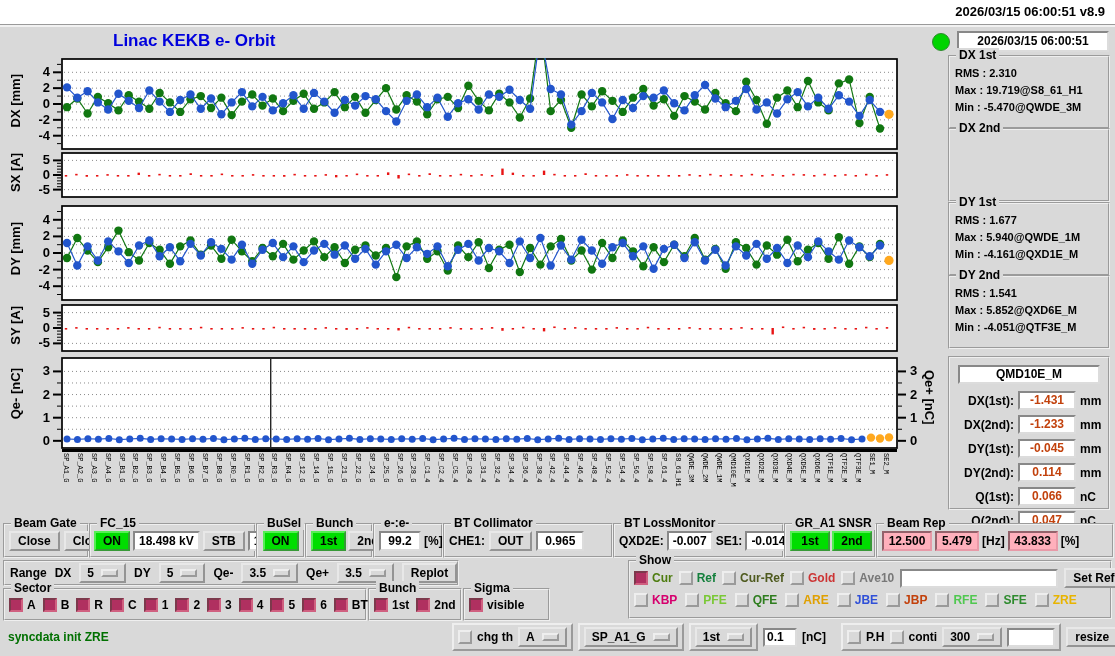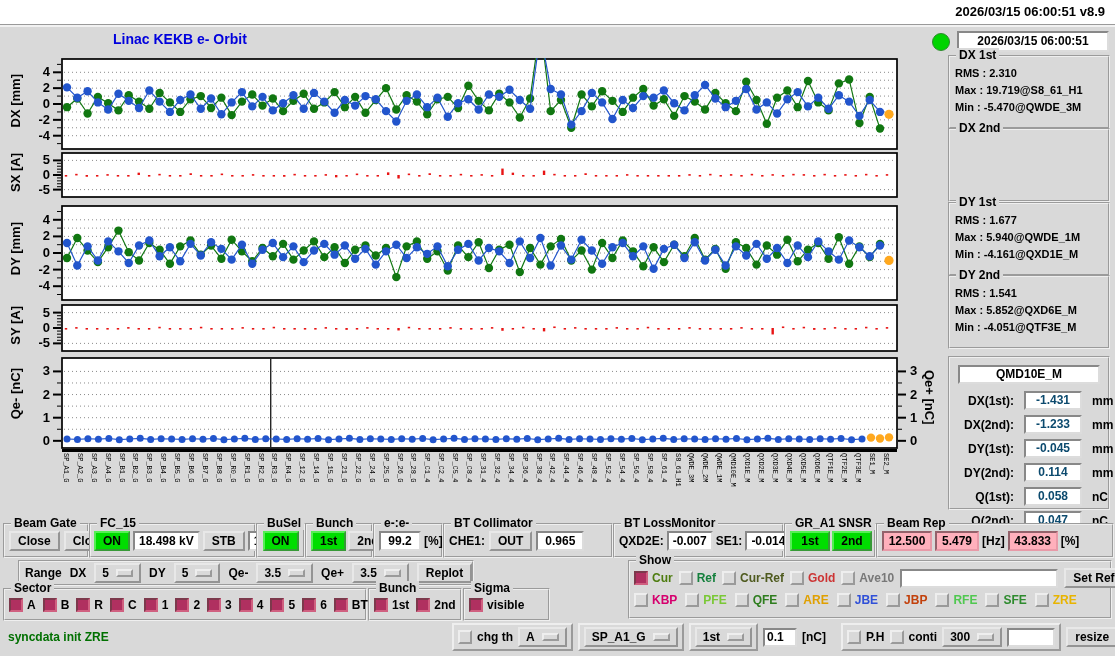--- a/index.html
+++ b/index.html
@@ -3,21 +3,21 @@
 <meta charset="utf-8">
 <style>
   html,body{margin:0;padding:0;}
   body{width:1115px;height:656px;position:relative;background:#d9d9d9;
        font-family:"Liberation Sans",sans-serif;overflow:hidden;}
   .topbar{position:absolute;left:0;top:0;width:1115px;height:24px;background:#ffffff;
           border-bottom:1px solid #9a9a9a;}
   .topbar-text{position:absolute;right:10px;top:4px;font-size:13px;font-weight:bold;color:#000;}
   .mainpanel{position:absolute;left:0;top:25px;width:1115px;height:631px;background:#d9d9d9;
              border-top:2px solid #f2f2f2;}
-  .app-title{position:absolute;left:113px;top:31px;font-size:14px;font-weight:bold;color:#0000dd;}
+  .app-title{position:absolute;left:113px;top:31px;font-size:17px;font-weight:bold;color:#0000dd;}
   .status-dot{position:absolute;left:932px;top:33px;width:16px;height:16px;border-radius:50%;
               background:#00d400;border:1px solid #2e8b2e;}
   .timebox{position:absolute;left:957px;top:31px;width:148px;height:17px;background:#fff;
            border:2px inset #dcdcdc;font-size:12px;font-weight:bold;text-align:center;line-height:17px;}
   
   .frame{position:absolute;border:2px groove #efefef;background:#d9d9d9;}
   .ftitle{position:absolute;top:-9px;left:6px;background:#d9d9d9;padding:0 3px;
           font-size:12px;font-weight:bold;white-space:nowrap;}
   .frow{display:flex;align-items:center;gap:4px;padding:4px 4px;height:100%;box-sizing:border-box;}
   .btn{border:2px outset #e8e8e8;background:#d9d9d9;font-size:12px;font-weight:bold;
@@ -36,23 +36,23 @@
   .cblabel{font-size:12px;font-weight:bold;white-space:nowrap;}
   .tin{border:2px inset #dcdcdc;background:#fff;font-size:12px;font-weight:bold;
        font-family:"Liberation Sans",sans-serif;height:15px;padding:0 2px;}
   
   .statbox{position:absolute;left:948px;width:158px;border:2px groove #efefef;background:#d9d9d9;}
   .statbox .lines{padding:8px 5px 2px 5px;}
   .statline{font-size:11px;font-weight:bold;line-height:17px;white-space:nowrap;}
   
   .qmdtitle{margin:7px auto 5px auto;width:138px;height:15px;background:#fff;border:2px inset #dcdcdc;
             text-align:center;font-size:12px;font-weight:bold;line-height:15px;}
-  .qmdrows{display:grid;grid-template-columns:60px 58px 26px;gap:5px 10px;padding:2px 4px 8px 4px;align-items:center;}
+  .qmdrows{display:grid;grid-template-columns:60px 58px 26px;gap:5px 4px;padding:2px 4px 8px 4px;align-items:center;}
   .qlabel{font-size:12px;font-weight:bold;text-align:right;}
-  .qval{border:2px inset #dcdcdc;background:#fff;color:#0c4a6e;font-size:12px;font-weight:bold;
+  .qval{border:2px inset #dcdcdc;background:#fff;color:#c2410c;font-size:12px;font-weight:bold;
         text-align:center;padding:0 2px;height:15px;line-height:15px;}
   .qunit{font-size:12px;font-weight:bold;}
   
   svg.plot{position:absolute;}
   svg text{font-family:"Liberation Sans",sans-serif;}
   .vlabel{position:absolute;writing-mode:vertical-rl;transform:rotate(180deg);
           font-size:13px;font-weight:bold;white-space:nowrap;}
   .vlabel.cw{transform:none;}
   #xlabels{position:absolute;left:62px;top:452px;width:835px;height:52px;overflow:hidden;}
   #xlabels span{position:absolute;top:1px;writing-mode:vertical-rl;font-size:7px;line-height:7px;
@@ -879,21 +879,21 @@
       <span class="qlabel">DX(2nd):</span>
       <span class="qval">-1.233</span>
       <span class="qunit">mm</span>
       <span class="qlabel">DY(1st):</span>
       <span class="qval">-0.045</span>
       <span class="qunit">mm</span>
       <span class="qlabel">DY(2nd):</span>
       <span class="qval">0.114</span>
       <span class="qunit">mm</span>
       <span class="qlabel">Q(1st):</span>
-      <span class="qval">0.058</span>
+      <span class="qval">0.066</span>
       <span class="qunit">nC</span>
       <span class="qlabel">Q(2nd):</span>
       <span class="qval">0.047</span>
       <span class="qunit">nC</span>
     </div>
 </div>
 
 <div class="frame" style="left:3px;top:523px;width:82px;height:31px">
   <span class="ftitle">Beam Gate</span>
   <div class="frow">
@@ -958,21 +958,21 @@
   <span class="ftitle">Beam Rep</span>
   <div class="frow" style="gap:3px">
     <span class="sunken pink" style="min-width:38px">12.500</span>
     <span class="sunken pink" style="min-width:32px">5.479</span>
     <span class="lbl">[Hz]</span>
     <span class="sunken pink" style="min-width:38px">43.833</span>
     <span class="lbl">[%]</span>
   </div>
 </div>
 
-<div class="frame" style="left:18px;top:560px;width:452px;height:22px">
+<div class="frame" style="left:3px;top:560px;width:452px;height:22px">
   <div class="frow" style="padding:1px 5px;gap:8px" id="range-row">
     <span class="lbl">Range</span>
     <span id="range-fields" style="display:inline-flex;align-items:center;gap:8px">
         <span class="lbl">DX</span>
         <span class="dd">
           <span>5</span>
           <span class="ddbar"></span>
         </span>
         <span class="lbl">DY</span>
         <span class="dd">

